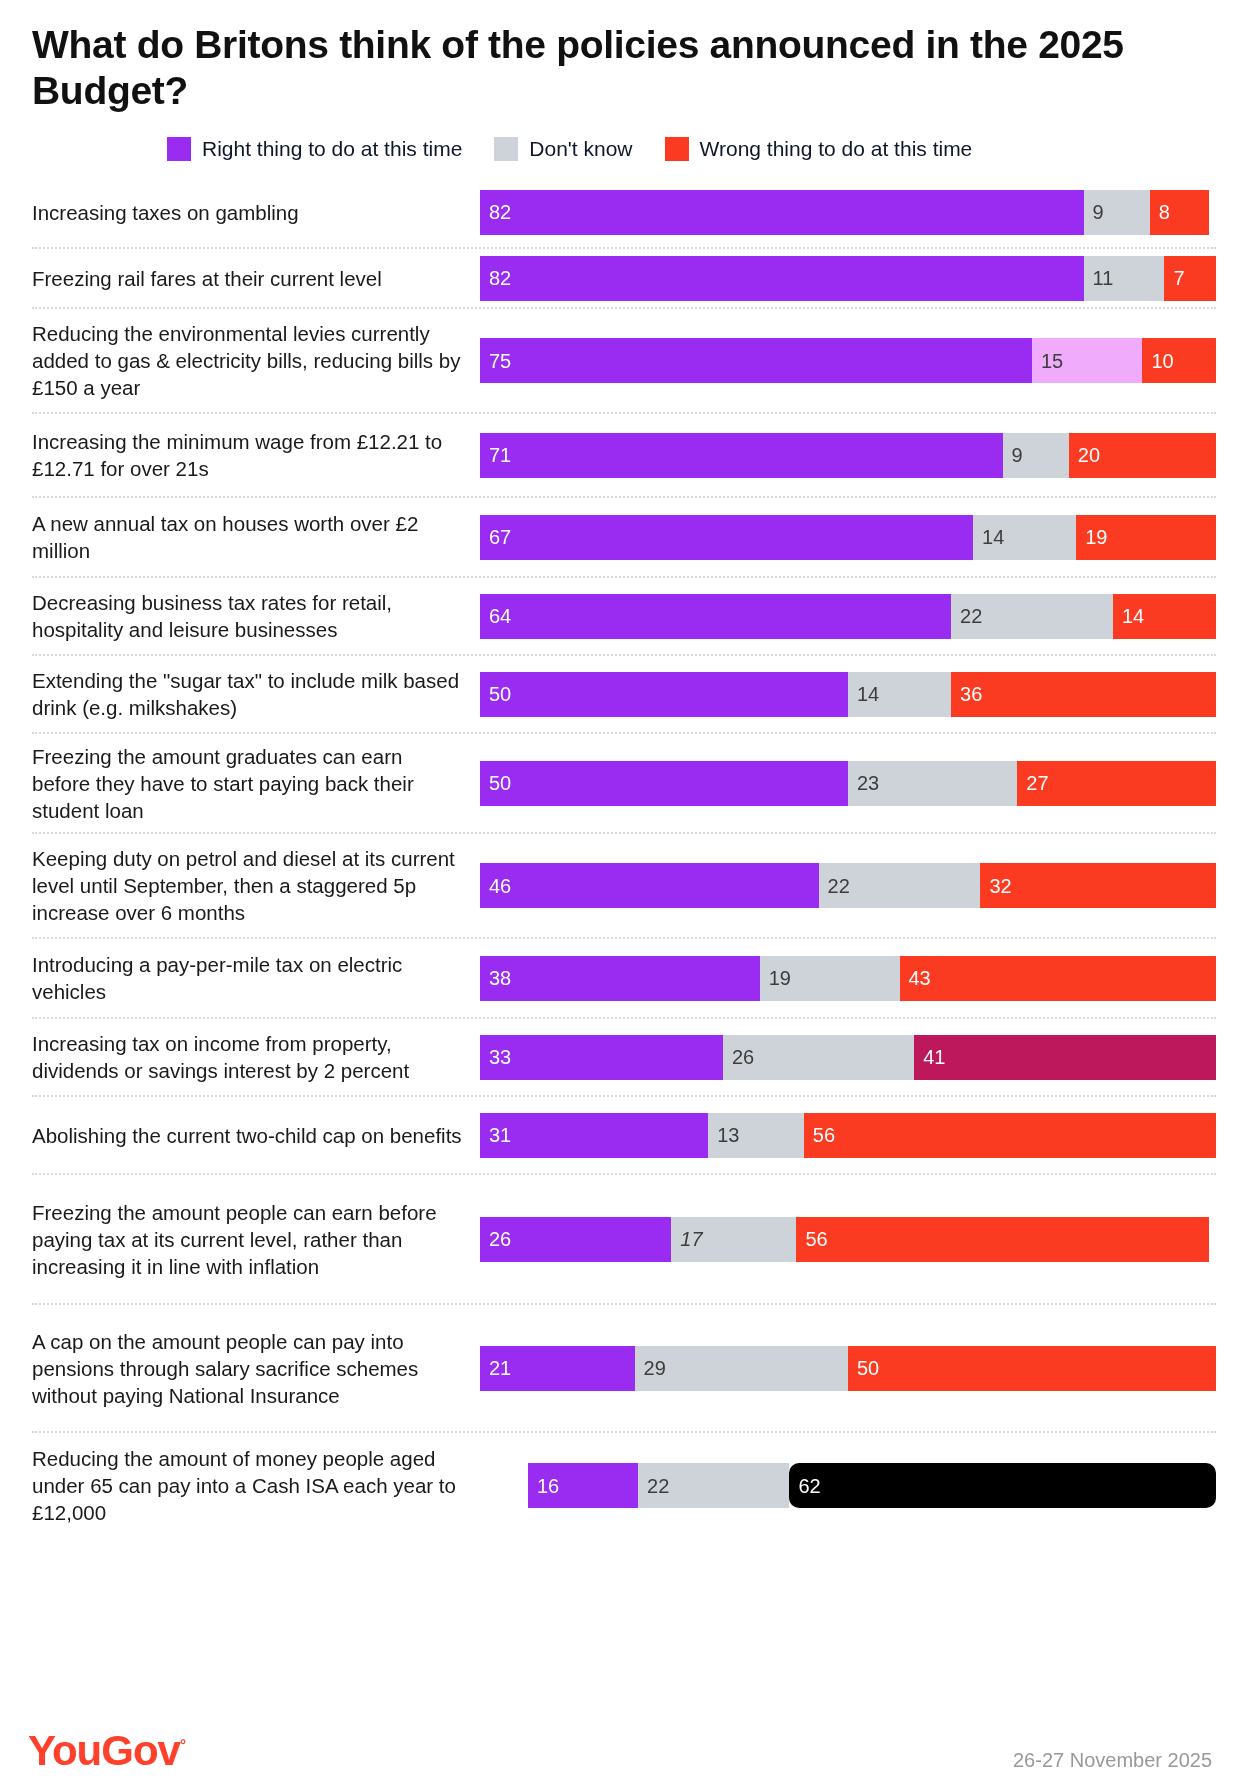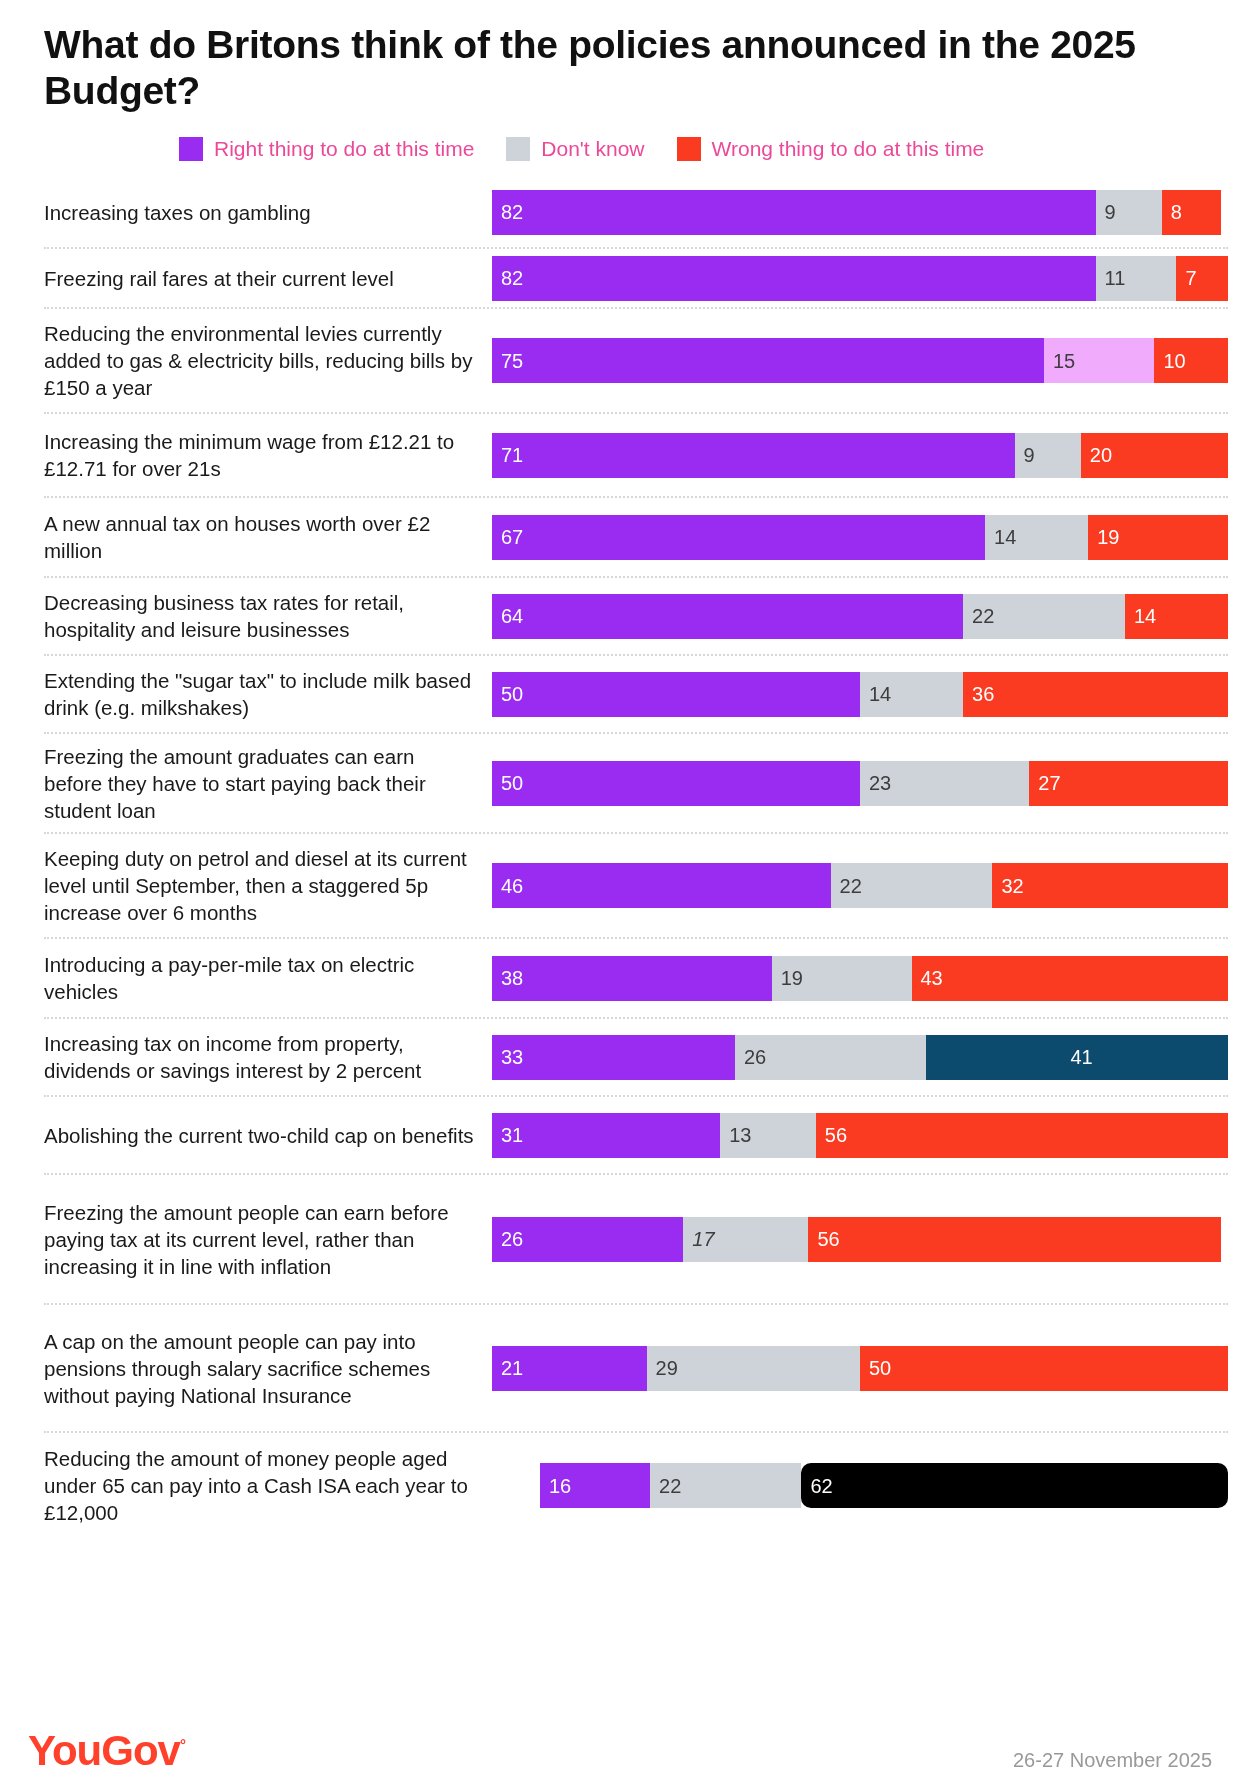--- a/index.html
+++ b/index.html
@@ -7,21 +7,21 @@
     width: 1240px;
     height: 1780px;
     background: #FFFFFF;
     font-family: "Liberation Sans", sans-serif;
     -webkit-font-smoothing: antialiased;
   }
   .page {
     position: relative;
     width: 1240px;
     height: 1780px;
-    padding: 22px 28px 0 44px;
+    padding: 22px 28px 0 32px;
     background: #FFFFFF;
     overflow: hidden;
   }
 
   
   .title {
     font-size: 39px;
     font-weight: bold;
     line-height: 1.17;
     color: #111111;
@@ -50,21 +50,21 @@
     margin-right: 32px;
   }
   .legend-swatch {
     width: 24px;
     height: 24px;
     flex: 0 0 24px;
     margin-right: 11px;
   }
   .legend-label {
     font-size: 21px;
-    color: #ec4899;
+    color: #0f172a;
     white-space: nowrap;
   }
 
   
   .chart {
     margin-top: 16px;
     width: 1184px;
   }
   .row {
     display: flex;
@@ -298,21 +298,21 @@
       </div>
       <div class="row" style="height: 78px;">
         <div class="row-label">Increasing tax on income from property, dividends or savings interest by 2 percent</div>
         <div class="row-bars">
           <div class="seg seg-right" style="background: rgb(154, 43, 240); width: 33%;">
             <span class="seg-val">33</span>
           </div>
           <div class="seg seg-dk" style="background: rgb(206, 210, 217); width: 26%;">
             <span class="seg-val">26</span>
           </div>
-          <div class="seg seg-wrong" style="background: #0c4a6e; width: 41%; justify-content: center;">
+          <div class="seg seg-wrong" style="background: #be185d; width: 41%;">
             <span class="seg-val">41</span>
           </div>
         </div>
       </div>
       <div class="row" style="height: 78px;">
         <div class="row-label">Abolishing the current two-child cap on benefits</div>
         <div class="row-bars">
           <div class="seg seg-right" style="background: rgb(154, 43, 240); width: 31%;">
             <span class="seg-val">31</span>
           </div>

